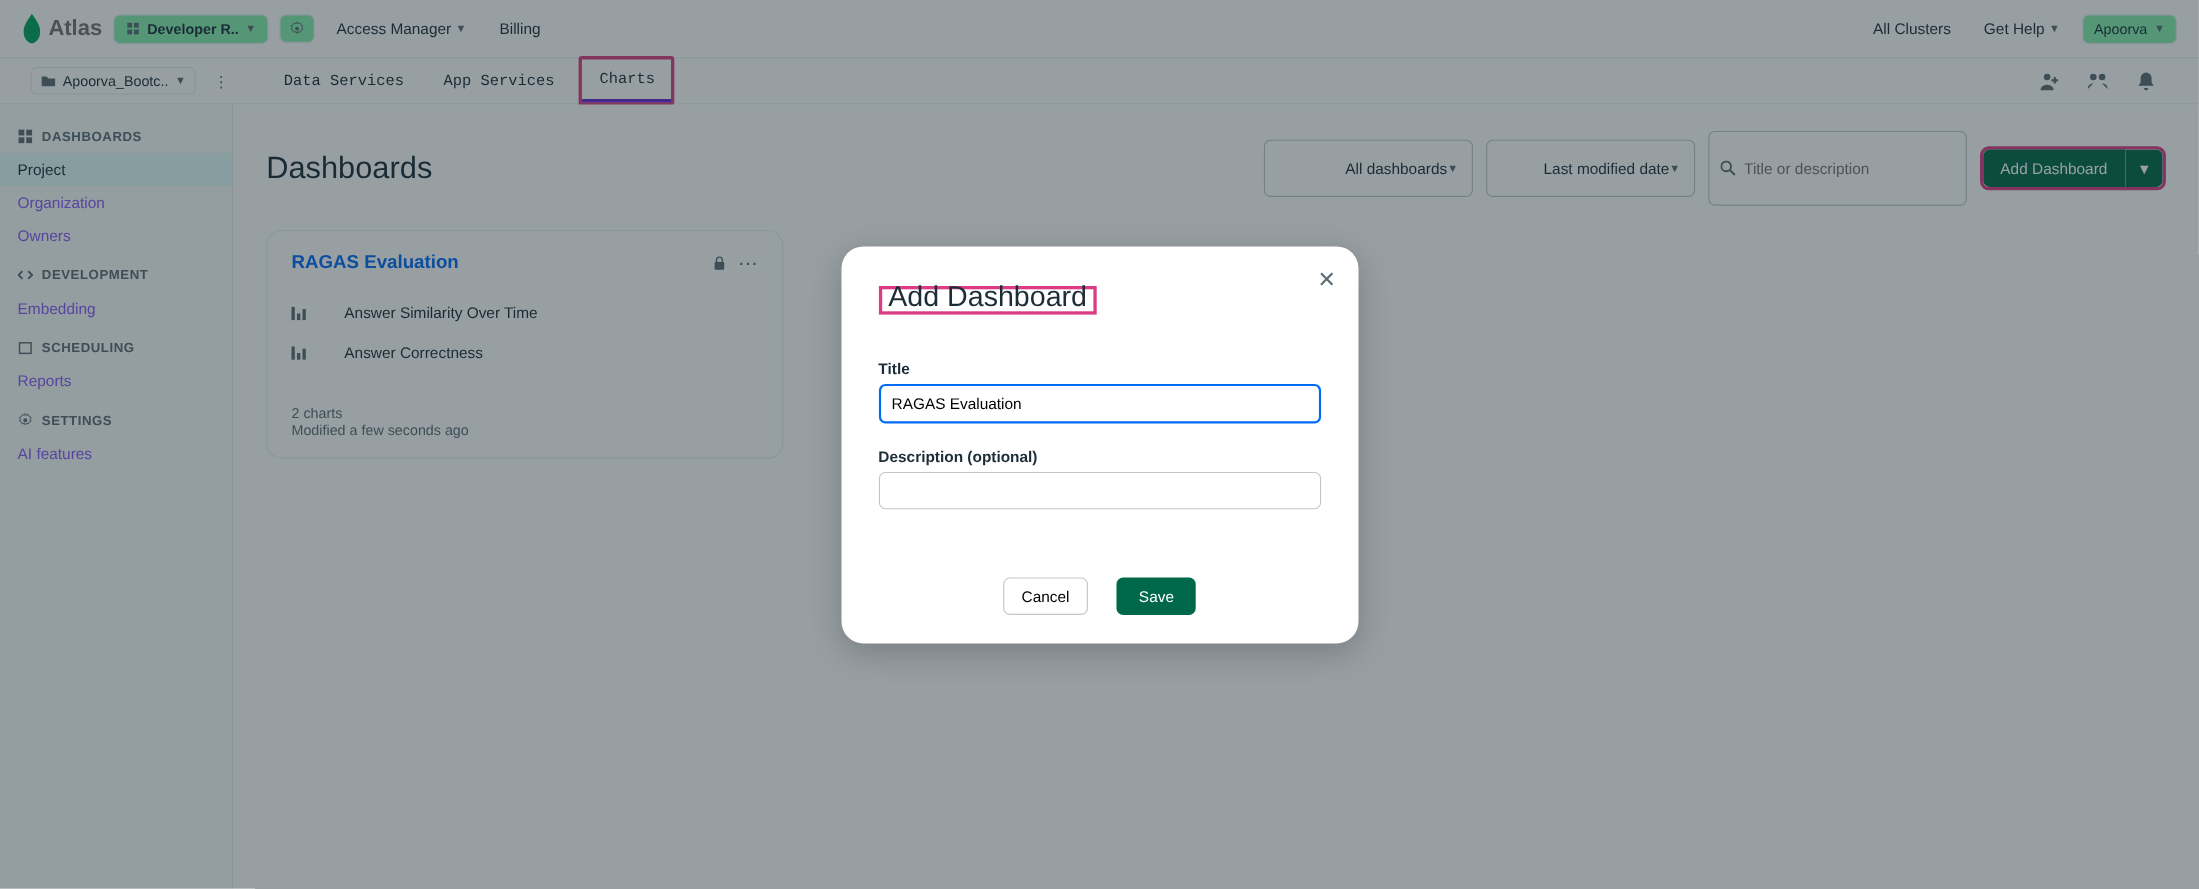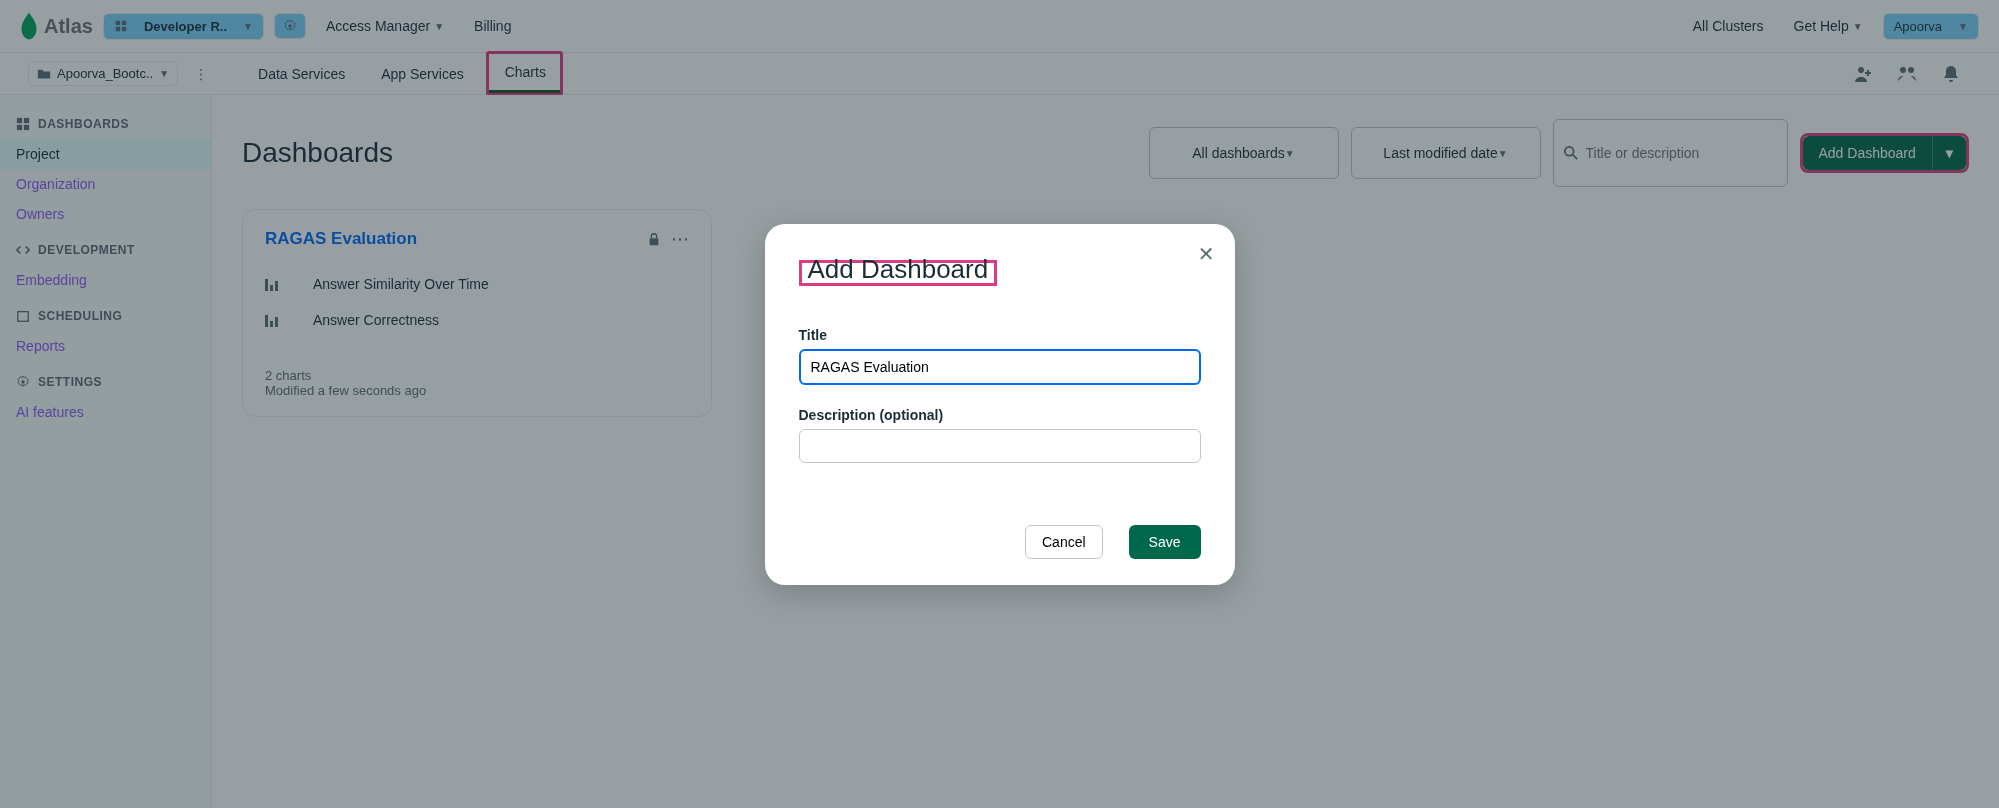--- a/index.html
+++ b/index.html
@@ -2,52 +2,52 @@
 <html><head>
 <meta charset="utf-8">
 <style>
 * { box-sizing: border-box; margin: 0; padding: 0; }
 body { font-family: -apple-system, BlinkMacSystemFont, "Segoe UI", Helvetica, Arial, sans-serif; font-size: 14px; color: #1c2d38; background: #fff; width: 1999px; height: 808px; overflow: hidden; position: relative; }
 
 
 .topnav { display:flex; align-items:center; height:53px; border-bottom:1px solid #e8edeb; padding:0 20px; gap:10px;}
 .logo { display:flex; align-items:center; gap:6px; font-weight:600; font-size:20px; color:#737373;}
 .logo svg { width:18px; height:28px;}
-.pill { display:flex; align-items:center; gap:16px; background:#7dd3fc; border:1px solid #e8edeb; border-radius:6px; padding:5px 10px; font-size:13px; cursor:pointer;}
+.pill { display:flex; align-items:center; gap:6px; background:#86efac; border:1px solid #e8edeb; border-radius:6px; padding:5px 10px; font-size:13px; cursor:pointer;}
 .gear-pill { padding:5px 8px;}
 .topnav-link { padding:6px 10px; font-size:14px; color:#1c2d38; cursor:pointer; display:flex; align-items:center; gap:4px;}
 .topnav-spacer { flex:1; }
 .caret { font-size:10px; color:#5c6c75;}
 
 
 .subnav { display:flex; align-items:center; height:42px; border-bottom:1px solid #e8edeb; padding:0 28px; gap:8px;}
 .project-pill { display:flex; align-items:center; gap:6px; padding:4px 8px; border:1px solid #e8edeb; border-radius:5px; font-size:13px; cursor:pointer;}
 .kebab { padding:4px 8px; cursor:pointer; color:#5c6c75;}
-.subtab { padding:10px 14px; font-size:14px; color:#1c2d38; cursor:pointer;}
-.subtab.active { border-bottom:3px solid #14532d; color:#1c2d38; font-weight:500;padding-left:16px;}
+.subtab { padding:10px 14px; font-size:14px; color:#1c2d38; cursor:pointer;font-family:Liberation Mono, monospace;}
+.subtab.active { border-bottom:3px solid #6d28d9; color:#1c2d38; font-weight:500;padding-left:16px;}
 .charts-highlight { border:3px solid #db3c84; border-radius:3px;}
 .subnav-spacer { flex:1;}
 .subnav-icons { display:flex; gap:24px; padding-right:10px;}
 .subnav-icon { width:20px; height:20px; color:#5c6c75; cursor:pointer;}
 
 
 .layout { display:flex; height:calc(100% - 95px);}
 .sidebar { width:212px; background:#f9fbfa; border-right:1px solid #e8edeb; padding-top:14px;}
 .side-section { margin-bottom:6px;}
 .side-heading { display:flex; align-items:center; gap:8px; padding:8px 16px; font-size:12px; font-weight:700; letter-spacing:0.5px; color:#5c6c75;}
 .side-heading svg { width:14px; height:14px;}
 .side-item { padding:7px 16px; font-size:14px; color:#8b5cf6; cursor:pointer;}
 .side-item.active { background:#e3fcf7; color:#1c2d38; font-weight:500;}
 
 
 .main { flex:1; padding:24px 30px; background:#fff;}
 .main-header { display:flex; align-items:center; gap:12px; margin-bottom:22px;}
 .page-title { font-size:28px; font-weight:500; color:#1c2d38;}
 .main-header-spacer { flex:1;}
-.dropdown { display:flex; align-items:center; justify-content:center; border:1px solid #c1c7c6; border-radius:6px; padding:17px 12px; font-size:14px; background:#fff; cursor:pointer; min-width:190px;}
+.dropdown { display:flex; align-items:center; justify-content:flex-end; border:1px solid #c1c7c6; border-radius:6px; padding:17px 12px; font-size:14px; background:#fff; cursor:pointer; min-width:190px;}
 .search-box { display:flex; align-items:center; gap:8px; border:1px solid #c1c7c6; border-radius:6px; padding:25px 10px; width:235px; background:#fff;}
 .search-box input { border:none; outline:none; font-size:14px; flex:1;}
 .btn-primary { background:#00684a; color:#fff; border:none; border-radius:6px 0 0 6px; padding:9px 16px; font-size:14px; font-weight:500; cursor:pointer;}
 .btn-primary-caret { background:#00684a; color:#fff; border:none; border-left:1px solid rgba(255,255,255,0.2); border-radius:0 6px 6px 0; padding:9px 10px; cursor:pointer;}
 .add-dash-highlight { border:3px solid #db3c84; border-radius:8px; padding:0; display:flex;}
 
 
 .card { width:470px; border:1px solid #e8edeb; border-radius:14px; padding:0; overflow:hidden;}
 .card-header { display:flex; align-items:center; padding:18px 22px 8px 22px; gap:10px;}
 .card-title { color:#016bf8; font-weight:600; font-size:17px; flex:1;}
@@ -61,21 +61,21 @@
 
 
 .overlay { position:absolute; inset:0; background:rgba(25,42,50,0.45); display:flex; align-items:center; justify-content:center;}
 .modal { width:470px; background:#fff; border-radius:20px; padding:30px 34px 26px 34px; position:relative; box-shadow:0 8px 30px rgba(0,0,0,0.2);}
 .modal-close { position:absolute; top:18px; right:20px; font-size:20px; color:#5c6c75; cursor:pointer;}
 .modal-title { font-size:26px; font-weight:500; margin-bottom:22px; display:inline-block;}
 .modal-title-highlight { border:3px solid #db3c84; padding:2px 6px;}
 .modal-label { font-size:14px; font-weight:600; margin-bottom:6px; display:block;}
 .modal-input { width:100%; border:2px solid #016bf8; border-radius:6px; padding:8px 10px; font-size:14px; outline:none; margin-bottom:22px;}
 .modal-input.plain { border:1px solid #c1c7c6;}
-.modal-actions { display:flex; justify-content:flex-end; gap:26px; margin-top:40px;}
+.modal-actions { display:flex; justify-content:center; gap:26px; margin-top:40px;}
 .btn-outline { background:#fff; border:1px solid #c1c7c6; border-radius:6px; padding:8px 16px; font-size:14px; cursor:pointer;}
 .btn-save { background:#00684a; color:#fff; border:none; border-radius:6px; padding:8px 20px; font-size:14px; font-weight:500; cursor:pointer;}
 </style>
 </head>
 <body>
 
 <div class="topnav">
   <div class="logo">
     <svg viewBox="0 0 24 36" fill="#00a35c">
         <path d="M12 0 C18 9 22 14 22 22 C22 30 17 35 12 36 C12 30 12 24 12 18 C12 12 12 6 12 0 Z M12 0 C6 9 2 14 2 22 C2 30 7 35 12 36 C12 30 12 24 12 18 Z"></path>

